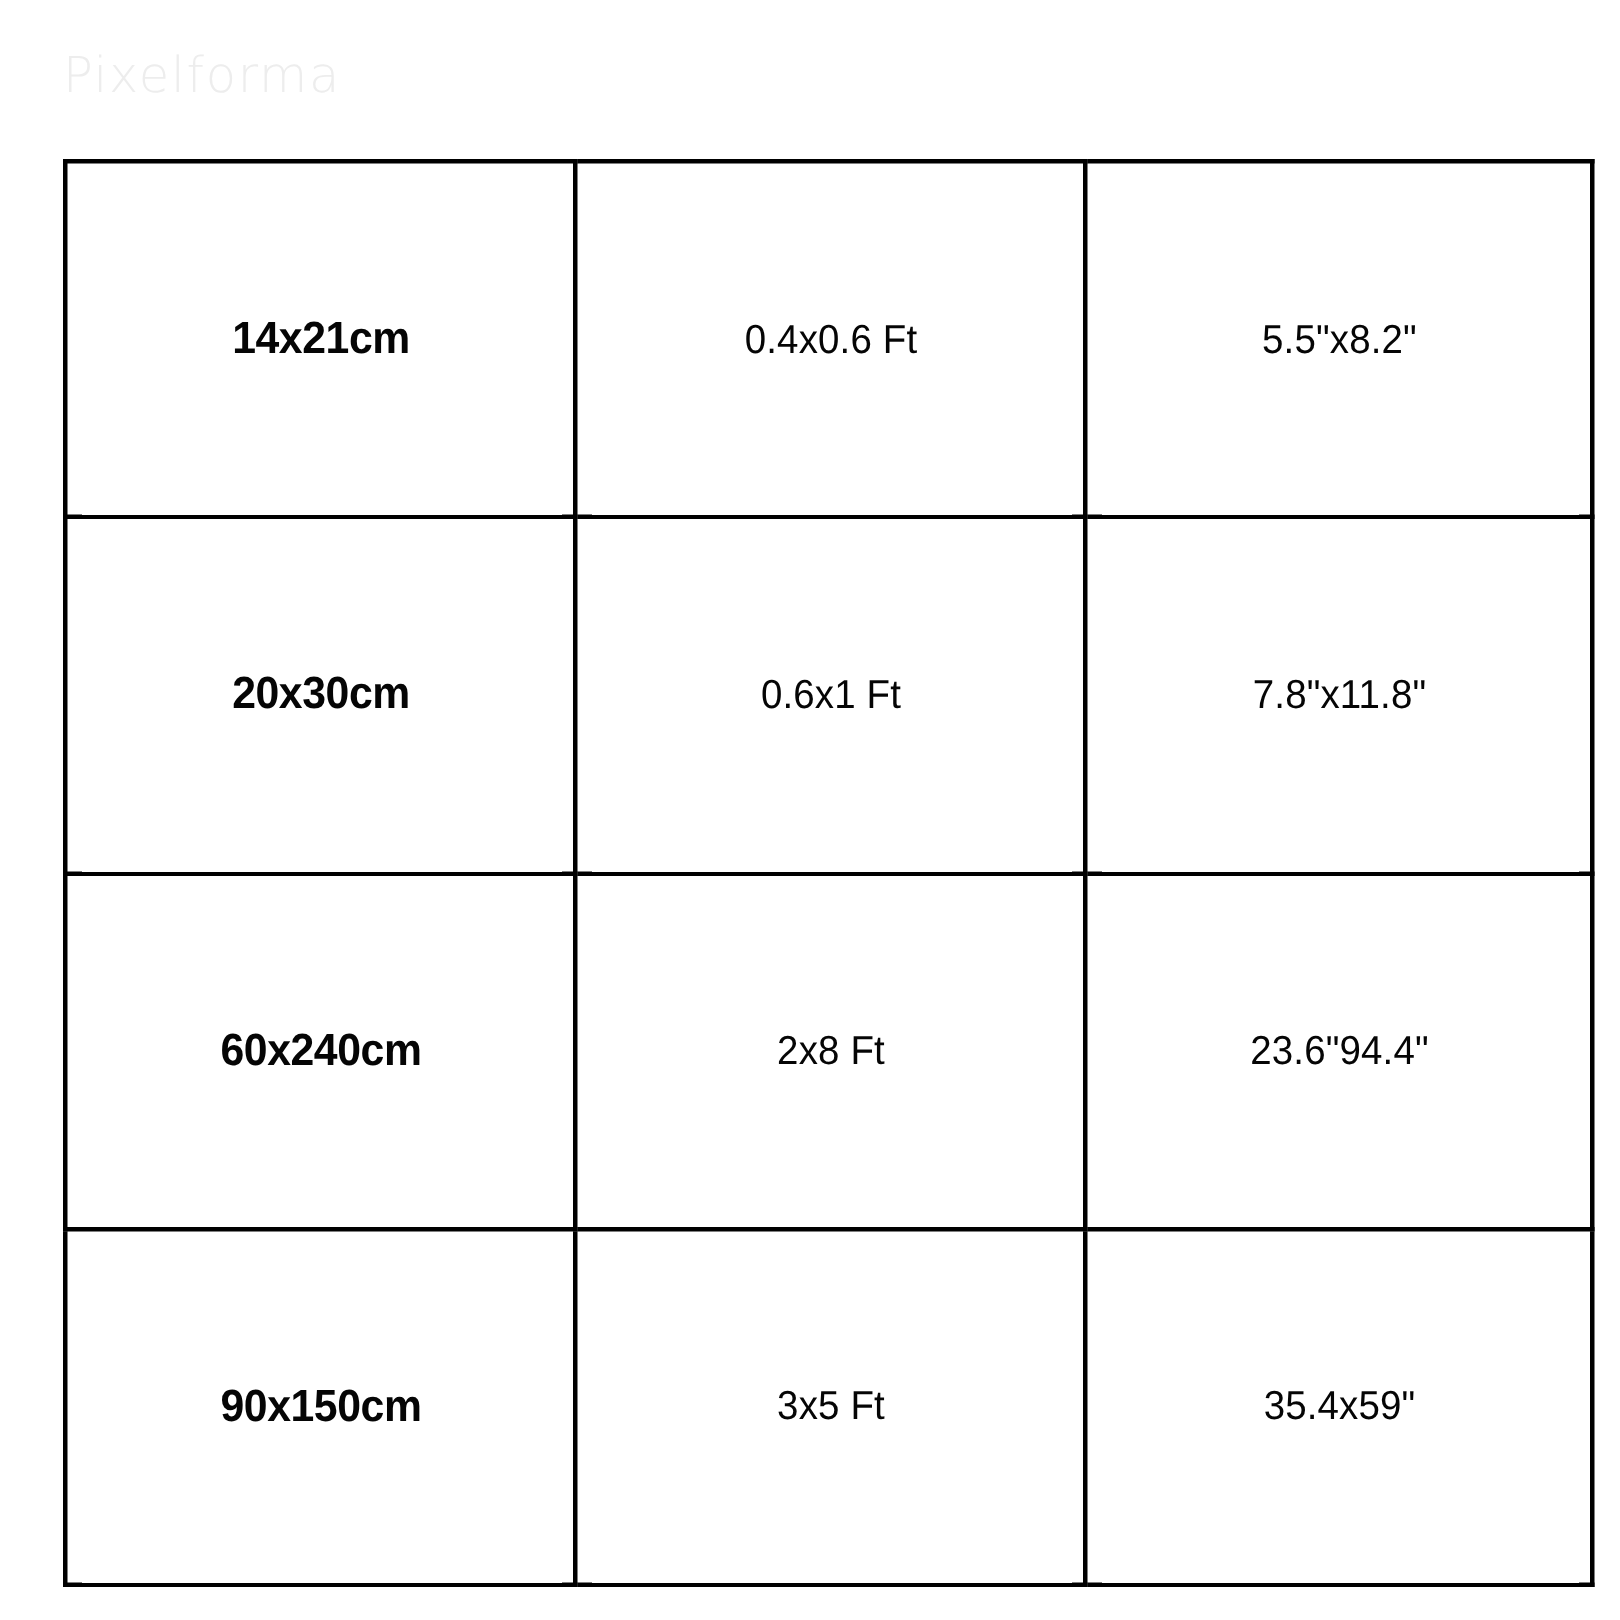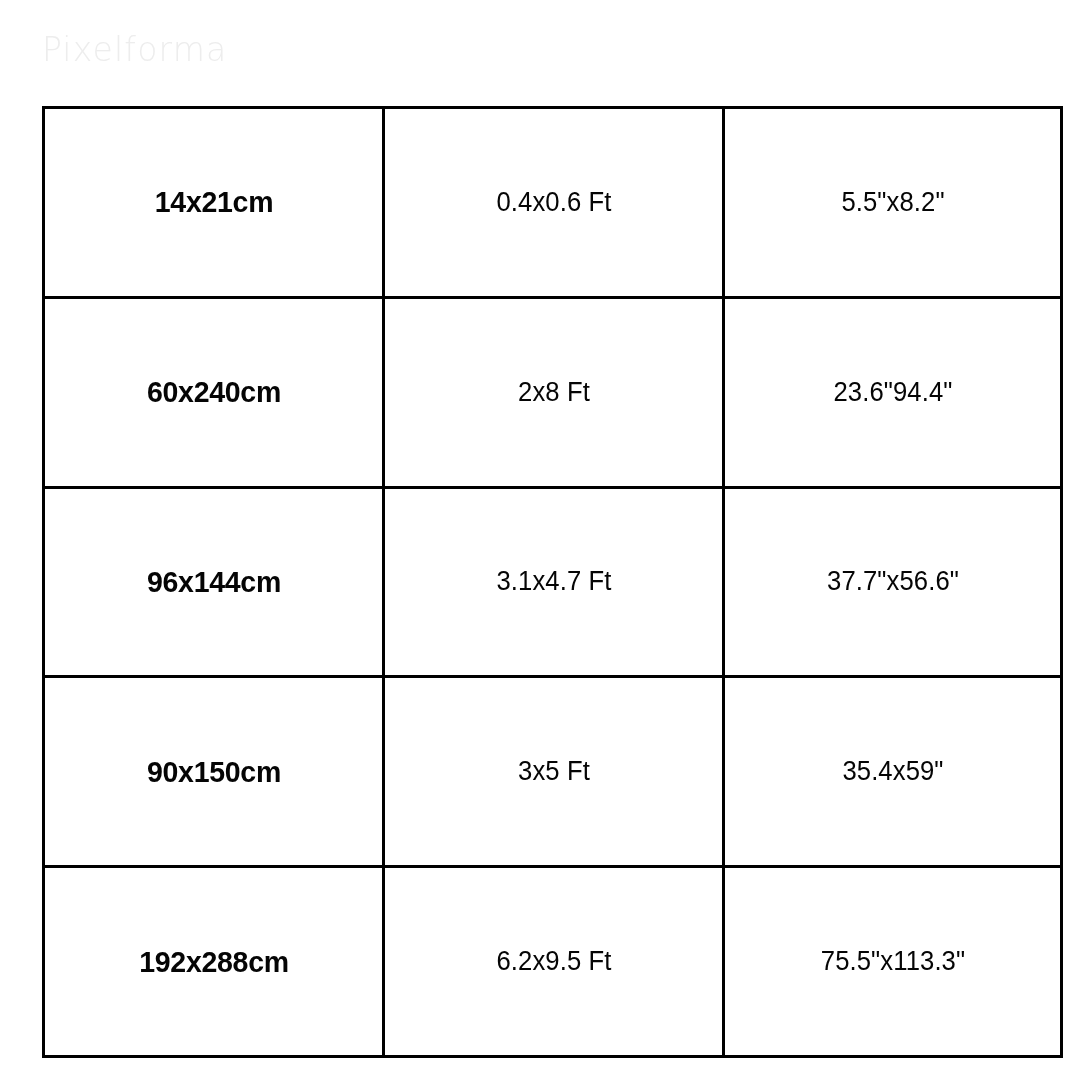--- a/index.html
+++ b/index.html
@@ -111,36 +111,31 @@
         <col class="col-ft">
         <col class="col-inch">
       </colgroup>
       <tbody id="size-table-body">
           <tr>
             <td class="cell-cm">14x21cm</td>
             <td class="cell-ft">0.4x0.6 Ft</td>
             <td class="cell-inch">5.5"x8.2"</td>
           </tr>
           <tr>
+            <td class="cell-cm">20x30cm</td>
+            <td class="cell-ft">0.6x1 Ft</td>
+            <td class="cell-inch">7.8"x11.8"</td>
+          </tr>
+          <tr>
             <td class="cell-cm">60x240cm</td>
             <td class="cell-ft">2x8 Ft</td>
             <td class="cell-inch">23.6"94.4"</td>
           </tr>
           <tr>
-            <td class="cell-cm">96x144cm</td>
-            <td class="cell-ft">3.1x4.7 Ft</td>
-            <td class="cell-inch">37.7"x56.6"</td>
-          </tr>
-          <tr>
             <td class="cell-cm">90x150cm</td>
             <td class="cell-ft">3x5 Ft</td>
             <td class="cell-inch">35.4x59"</td>
-          </tr>
-          <tr>
-            <td class="cell-cm">192x288cm</td>
-            <td class="cell-ft">6.2x9.5 Ft</td>
-            <td class="cell-inch">75.5"x113.3"</td>
           </tr>
         </tbody>
     </table>
   </div>
 
 </div>
 
 </body></html>

